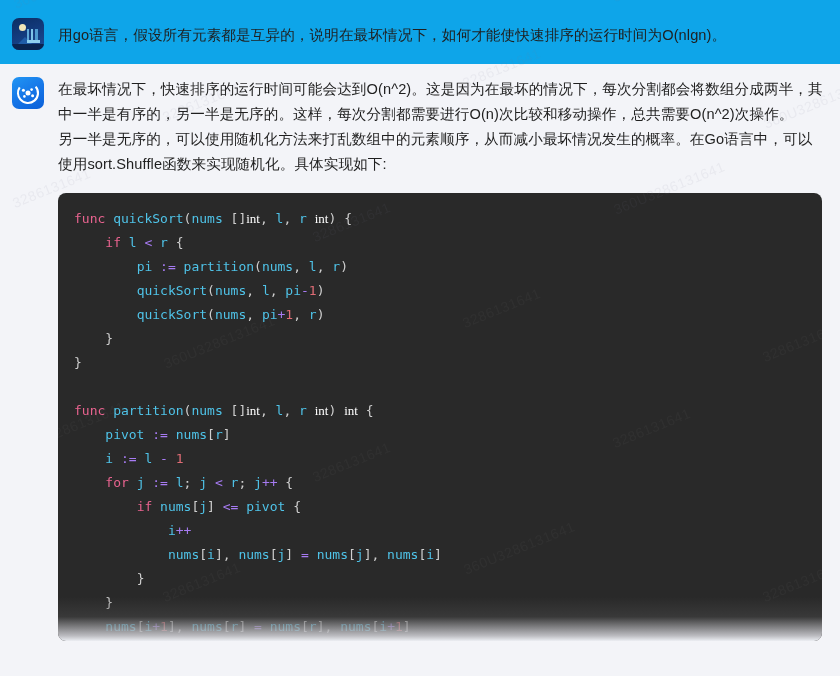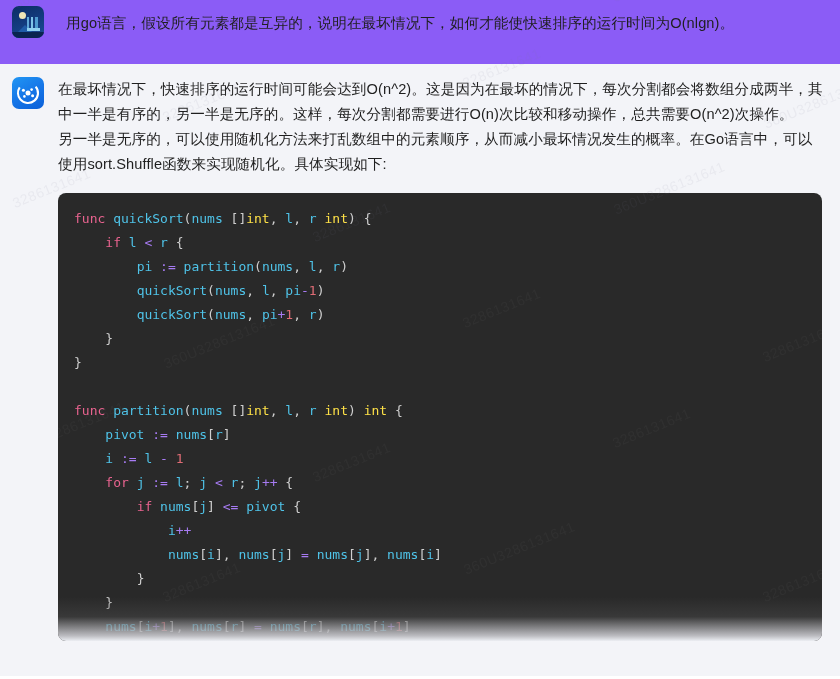--- a/index.html
+++ b/index.html
@@ -40,24 +40,23 @@
     position: relative;
     z-index: 1;
   }
   .msg {
     display: flex;
     align-items: flex-start;
     padding: 12px 14px 12px 12px;
     box-sizing: border-box;
   }
   .msg-user {
-    background: #8b5cf6;
+    background: #0ea5e9;
     height: 64px;
-    padding-top: 6px;
-    gap: 8px;
+    padding-top: 18px;
   }
   .msg-assistant {
     background: #f3f4f8;
     min-height: 612px;
     padding-top: 13px;
   }
 
   
   .avatar {
     width: 32px;
@@ -151,21 +150,21 @@
     position: absolute;
     left: 0; right: 0; bottom: 0;
     height: 44px;
     background: linear-gradient(to bottom, rgba(41,41,41,0) 0%, rgba(70,70,70,0.55) 45%, rgba(200,200,205,0.92) 88%, #eceef3 100%);
     pointer-events: none;
   }
 
   
   .t-kw   { color: #e8638f; margin-top: 40px; }
   .t-var  { color: #4fc3e8; }
-  .t-type { color: #fde047; }
+  .t-type { color: #ffffff; font-family: Liberation Serif, serif; }
   .t-op   { color: #a77bf3; }
   .t-num  { color: #e06c75; }
   .t-punc { color: #cfcfcf; }
 </style>
 </head>
 <body>
 
 <div class="watermark-layer" id="wm-layer">
     <span class="wm" style="left: 10px; top: -26px;">360U3286131641</span>
     <span class="wm" style="left: 610px; top: -26px;">3286131641</span>

